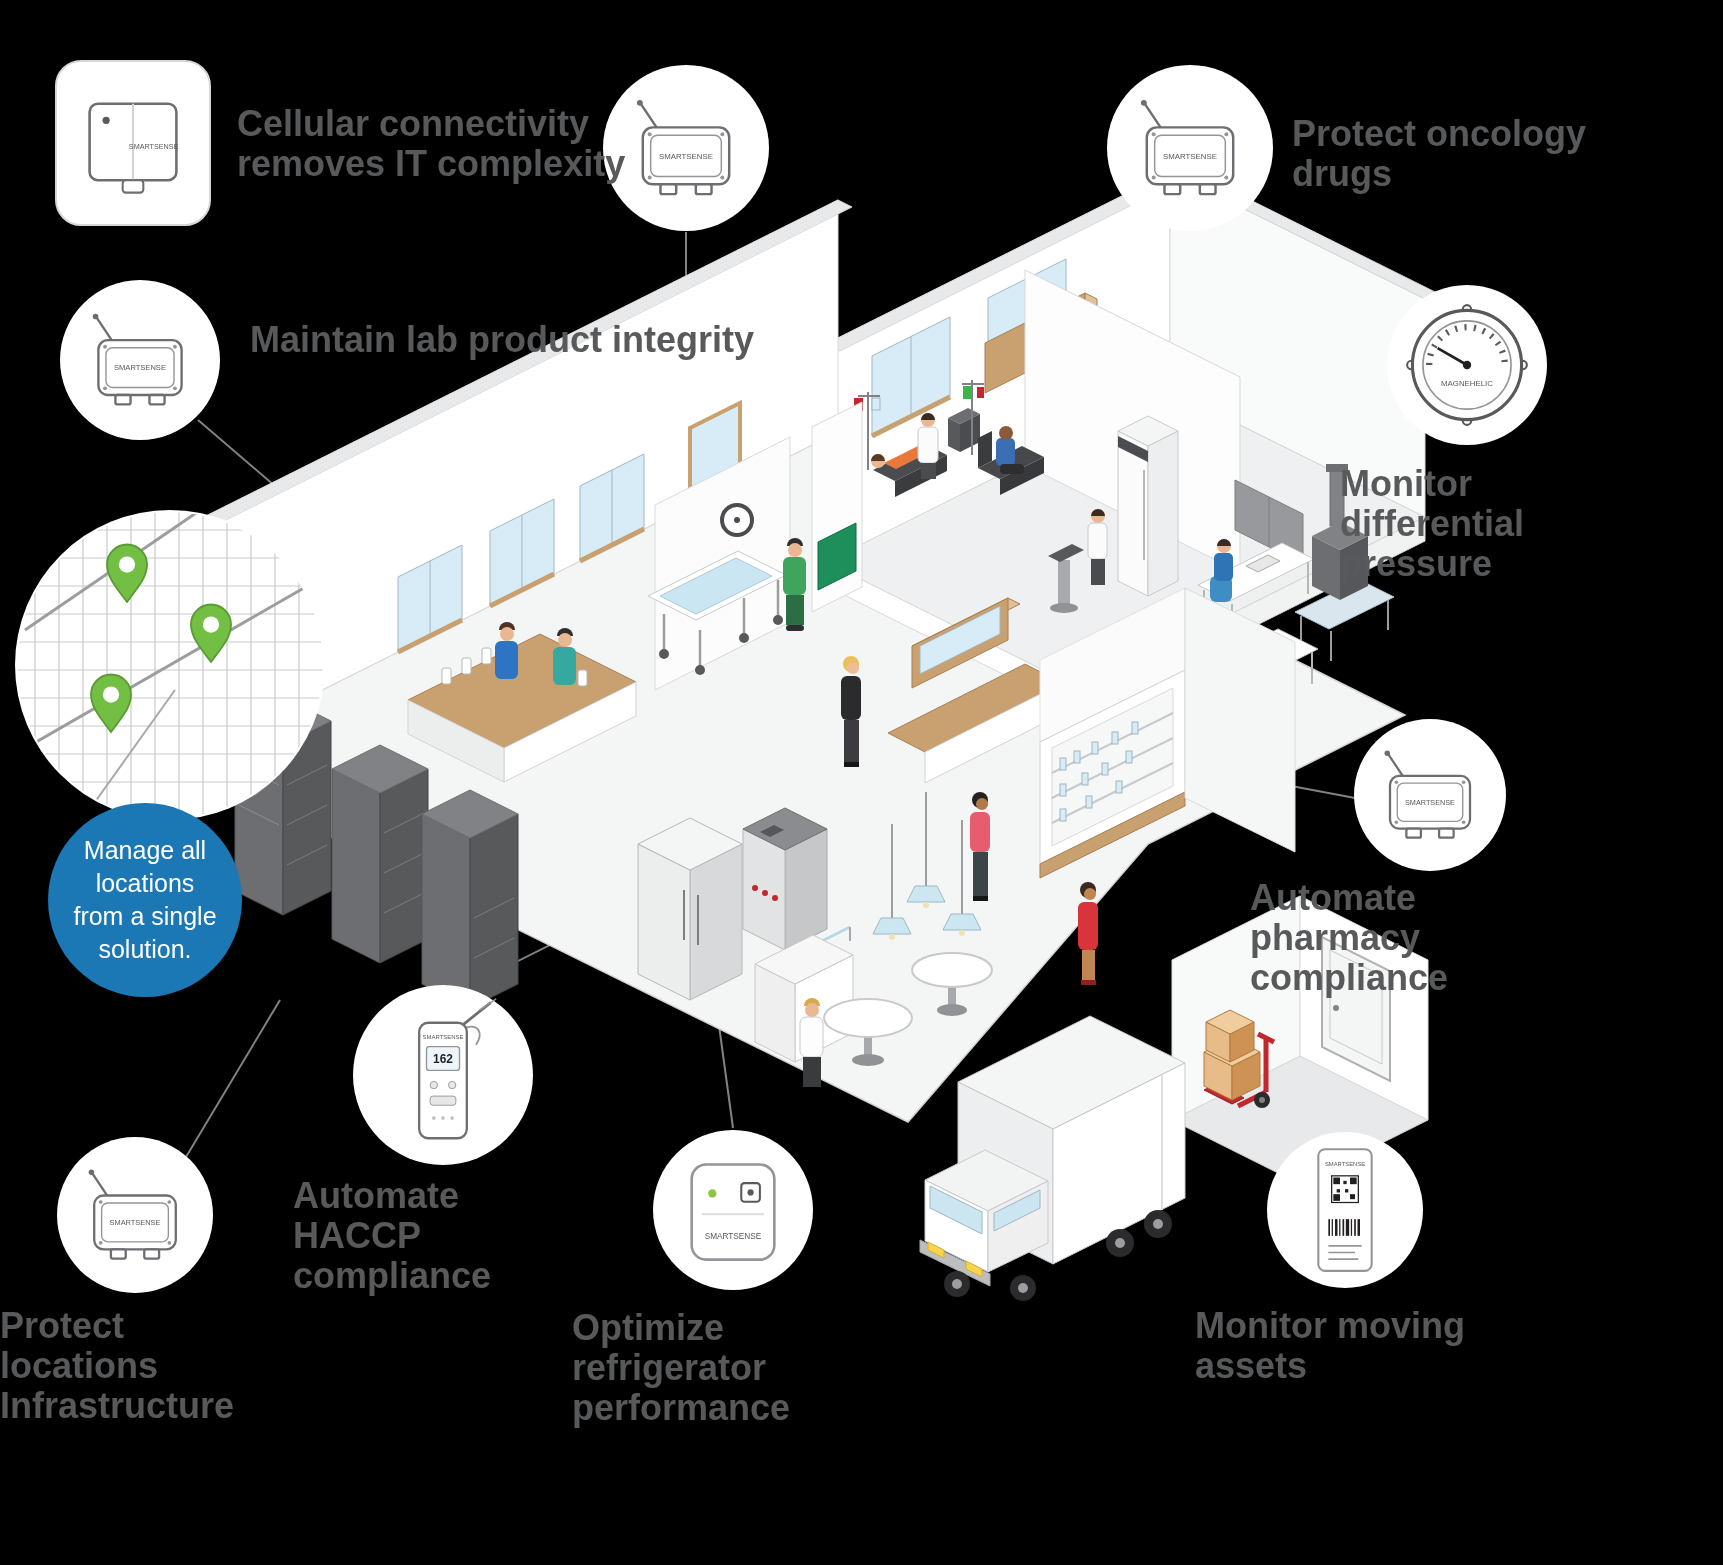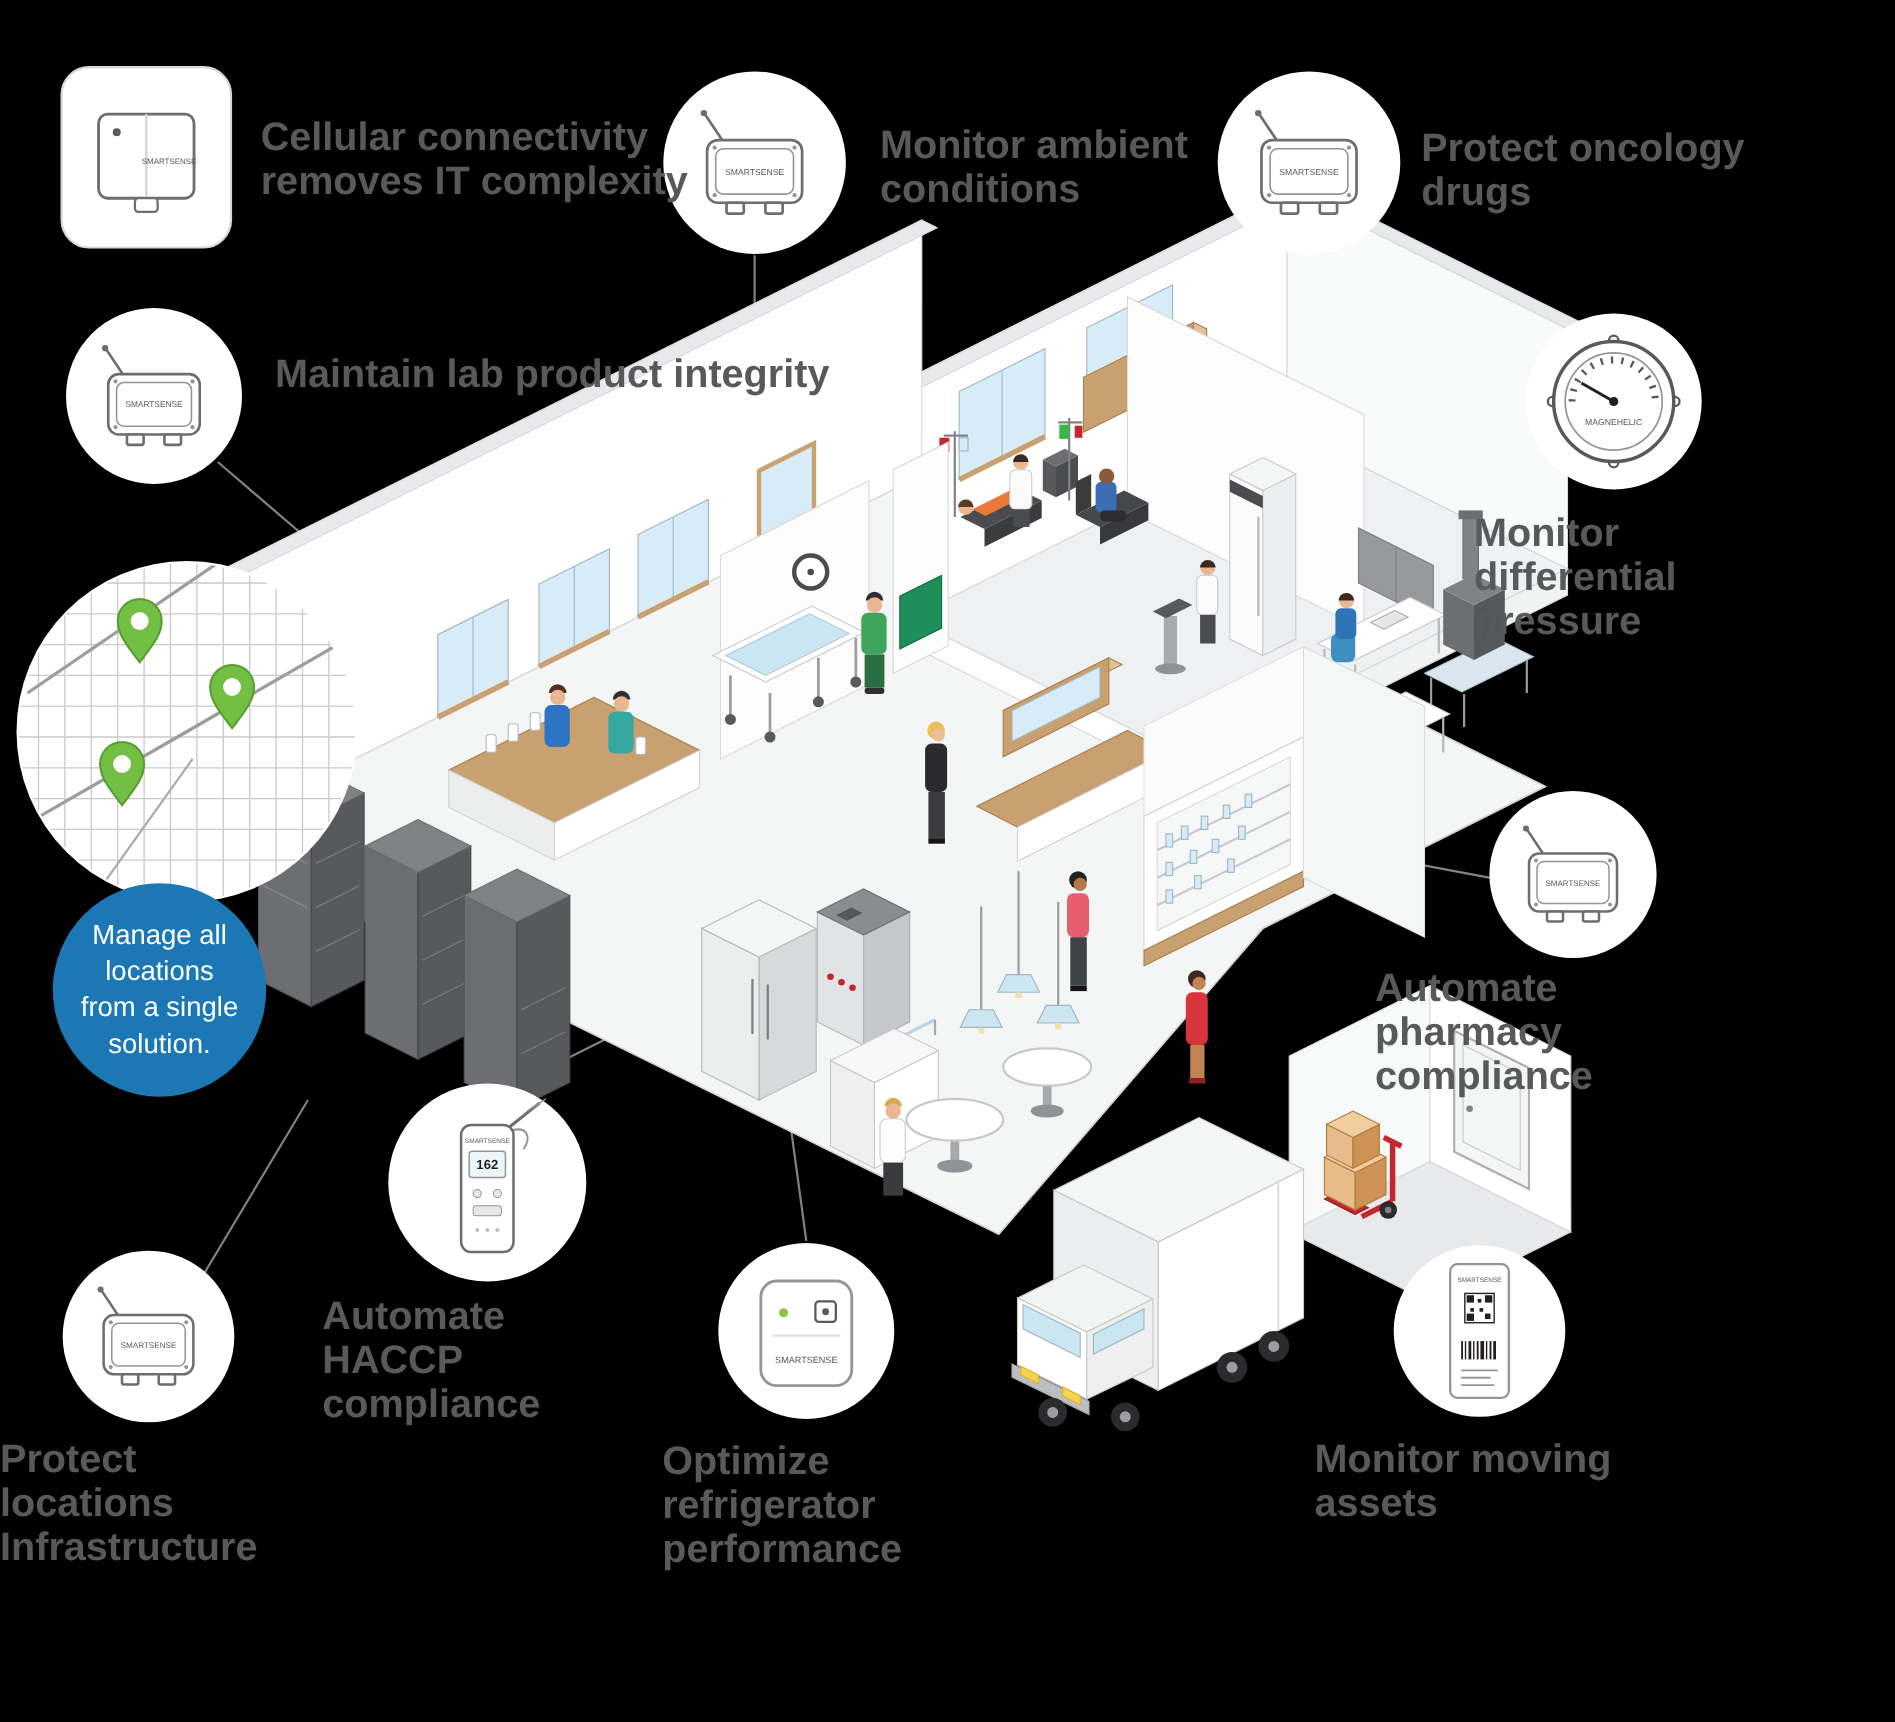--- a/index.html
+++ b/index.html
@@ -588,24 +588,20 @@
     <svg width="100" height="142" viewBox="0 0 120 170">
         <use href="#sym-tag"></use>
       </svg>
   </div>
 
   <div class="label" style="left:237px;top:104px">
     <span class="ln">Cellular connectivity</span>
     <span class="ln">removes IT complexity</span>
   </div>
 
-  <div class="label" style="left:800px;top:112px">
-    <span class="ln">Monitor ambient</span>
-    <span class="ln">conditions</span>
-  </div>
 
   <div class="label" style="left:1292px;top:114px">
     <span class="ln">Protect oncology</span>
     <span class="ln">drugs</span>
   </div>
 
   <div class="label" style="left:250px;top:320px">
     <span class="ln">Maintain lab product integrity</span>
   </div>
 
@@ -622,21 +618,21 @@
   <div class="label center" style="left:0px;top:1306px;width:270px">
     <span class="ln">Protect locations</span>
     <span class="ln">Infrastructure</span>
   </div>
 
   <div class="label center" style="left:293px;top:1176px;width:300px">
     <span class="ln">Automate HACCP</span>
     <span class="ln">compliance</span>
   </div>
 
-  <div class="label center" style="left:602px;top:1308px;width:300px">
+  <div class="label center" style="left:572px;top:1308px;width:300px">
     <span class="ln">Optimize refrigerator</span>
     <span class="ln">performance</span>
   </div>
 
   <div class="label center" style="left:1195px;top:1306px;width:300px">
     <span class="ln">Monitor moving</span>
     <span class="ln">assets</span>
   </div>
 
 </div>

